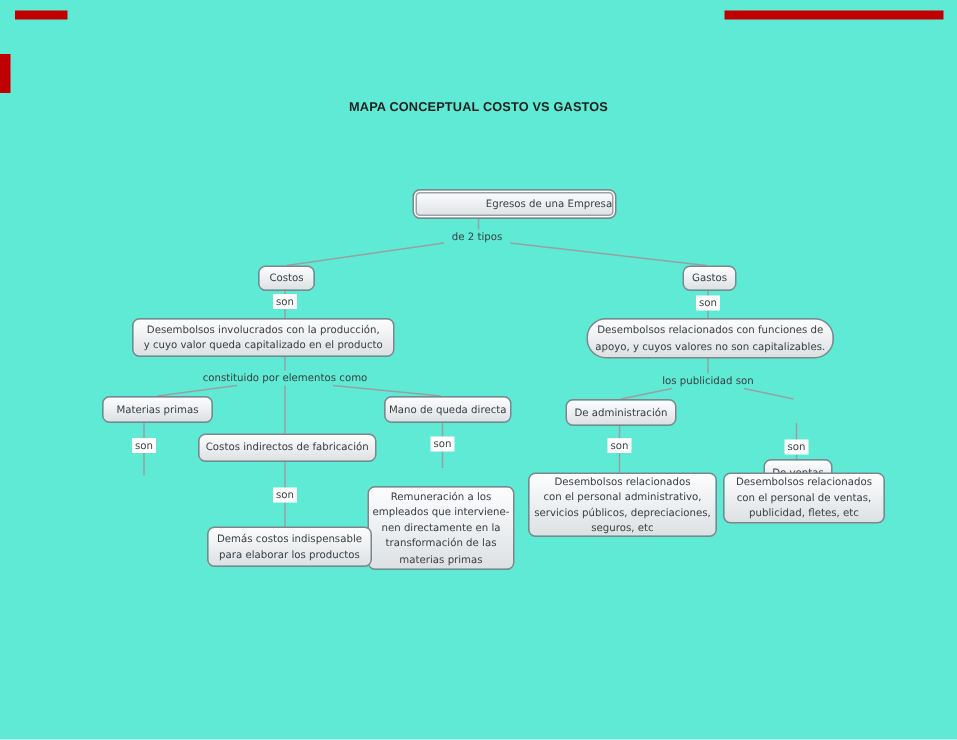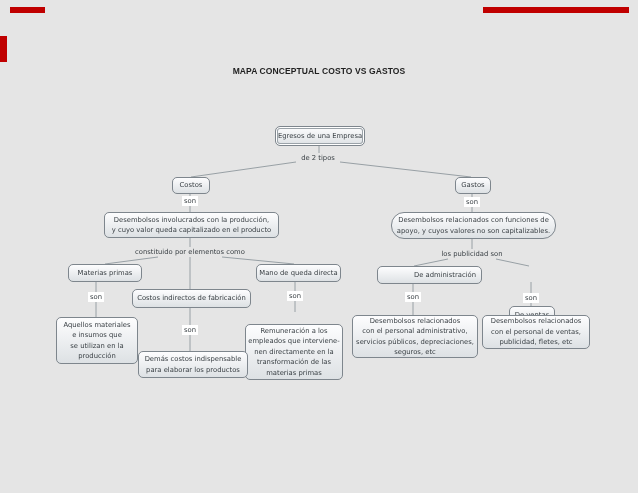--- a/index.html
+++ b/index.html
@@ -1,32 +1,32 @@
 <!DOCTYPE html>
 <html style="--accent-red: #c00000; --node-border: #7e868d; --node-fill-top: #fdfdfe; --node-fill-bottom: #dde1e4; --node-text: #3a4045; --line-gray: #98a0a5; --title-text: #1f1f1f;"><head>
 <meta charset="utf-8">
 <style>
   html,body{margin:0;padding:0;background:#fff;}
-  #slide{position:relative;width:638px;height:493px;background:#e5e5e5;overflow:hidden;
+  #slide{position:relative;width:638px;height:493px;background:#5eead4;overflow:hidden;
          font-family:"DejaVu Sans",sans-serif;}
   .accent-bar{position:absolute;background:var(--accent-red,#c00000);}
   #bar-tl{left:10px;top:7px;width:35px;height:6px;}
   #bar-tr{left:483px;top:7px;width:146px;height:6px;}
   #bar-left{left:0px;top:36px;width:7px;height:26px;}
   #title{position:absolute;left:229px;top:66px;width:180px;text-align:center;
          font:bold 8.5px "Liberation Sans",sans-serif;color:var(--title-text,#1f1f1f);
          letter-spacing:.1px;white-space:nowrap;}
   #connector-lines{position:absolute;left:0;top:0;}
   #connector-lines line{stroke:var(--line-gray,#98a0a5);stroke-width:1;}
   .node{position:absolute;display:flex;align-items:center;justify-content:center;
         text-align:center;border:1px solid var(--node-border,#7e868d);border-radius:5px;
         background:linear-gradient(180deg,var(--node-fill-top,#fdfdfe),var(--node-fill-bottom,#dde1e4));
         color:var(--node-text,#3a4045);font-size:6.8px;line-height:10.4px;white-space:pre-line;}
   .node.single{white-space:nowrap;}
-  .node.root{box-shadow:inset 0 0 0 1px #ffffff, inset 0 0 0 2px #9aa2a8;}
+  .node.root{box-shadow:inset 0 0 0 1px #ffffff, inset 0 0 0 2px #9aa2a8;padding-left:46px;}
   .link-label{position:absolute;text-align:center;color:var(--node-text,#3a4045);
         font-size:6.8px;line-height:10px;white-space:nowrap;}
   .link-label.mask{background:#ffffff;padding:0 2px;}
   .ctr{transform:translateX(-50%);text-align:center;} 
 </style>
 </head>
 <body>
 
 <div id="slide">
 
@@ -59,45 +59,41 @@
   <div class="node single root" style="left:275px;top:126px;width:88px;height:18px;">Egresos de una Empresa</div>
 
   <div class="link-label ctr" style="left:318px;top:153px;">de 2 tipos</div>
 
   <div class="node single" style="left:172px;top:177px;width:36px;height:15px;">Costos</div>
   <div class="node single" style="left:455px;top:177px;width:34px;height:15px;">Gastos</div>
 
   <div class="link-label mask ctr" style="left:190px;top:196px;">son</div>
   <div class="link-label mask ctr" style="left:472px;top:197px;">son</div>
 
-  <div class="node" style="left:104px;top:212px;width:173px;height:24px;">Desembolsos involucrados con la producción,
+  <div class="node" style="left:88px;top:212px;width:173px;height:24px;">Desembolsos involucrados con la producción,
 y cuyo valor queda capitalizado en el producto</div>
   <div class="node" style="left:391px;top:212px;width:163px;height:25px;border-radius:13px;">Desembolsos relacionados con funciones de
 apoyo, y cuyos valores no son capitalizables.</div>
 
   <div class="link-label ctr" style="left:190px;top:247px;">constituido por elementos como</div>
   <div class="link-label ctr" style="left:472px;top:249px;">los publicidad son</div>
 
   <div class="node single" style="left:68px;top:264px;width:72px;height:16px;">Materias primas</div>
   <div class="node single" style="left:256px;top:264px;width:83px;height:16px;">Mano de queda directa</div>
-  <div class="node single" style="left:377px;top:266px;width:72px;height:16px;padding-left:31px;">De administración</div>
+  <div class="node single" style="left:377px;top:266px;width:72px;height:16px;">De administración</div>
   <div class="node single" style="left:509px;top:266px;width:44px;height:16px;margin-top:40px;">De ventas</div>
 
   <div class="node single" style="left:132px;top:289px;width:117px;height:17px;">Costos indirectos de fabricación</div>
 
   <div class="link-label mask ctr" style="left:96px;top:292px;">son</div>
   <div class="link-label mask ctr" style="left:295px;top:291px;">son</div>
   <div class="link-label mask ctr" style="left:413px;top:292px;">son</div>
   <div class="link-label mask ctr" style="left:531px;top:293px;">son</div>
   <div class="link-label mask ctr" style="left:190px;top:325px;">son</div>
 
-  <div class="node" style="left:56px;top:317px;width:80px;height:45px;">Aquellos materiales
-e insumos que
-se utilizan en la
-producción</div>
   <div class="node" style="left:245px;top:324px;width:96px;height:54px;">Remuneración a los
 empleados que interviene-
 nen directamente en la
 transformación de las
 materias primas</div>
   <div class="node" style="left:352px;top:315px;width:124px;height:41px;">Desembolsos relacionados
 con el personal administrativo,
 servicios públicos, depreciaciones,
 seguros, etc</div>
   <div class="node" style="left:482px;top:315px;width:106px;height:32px;">Desembolsos relacionados

